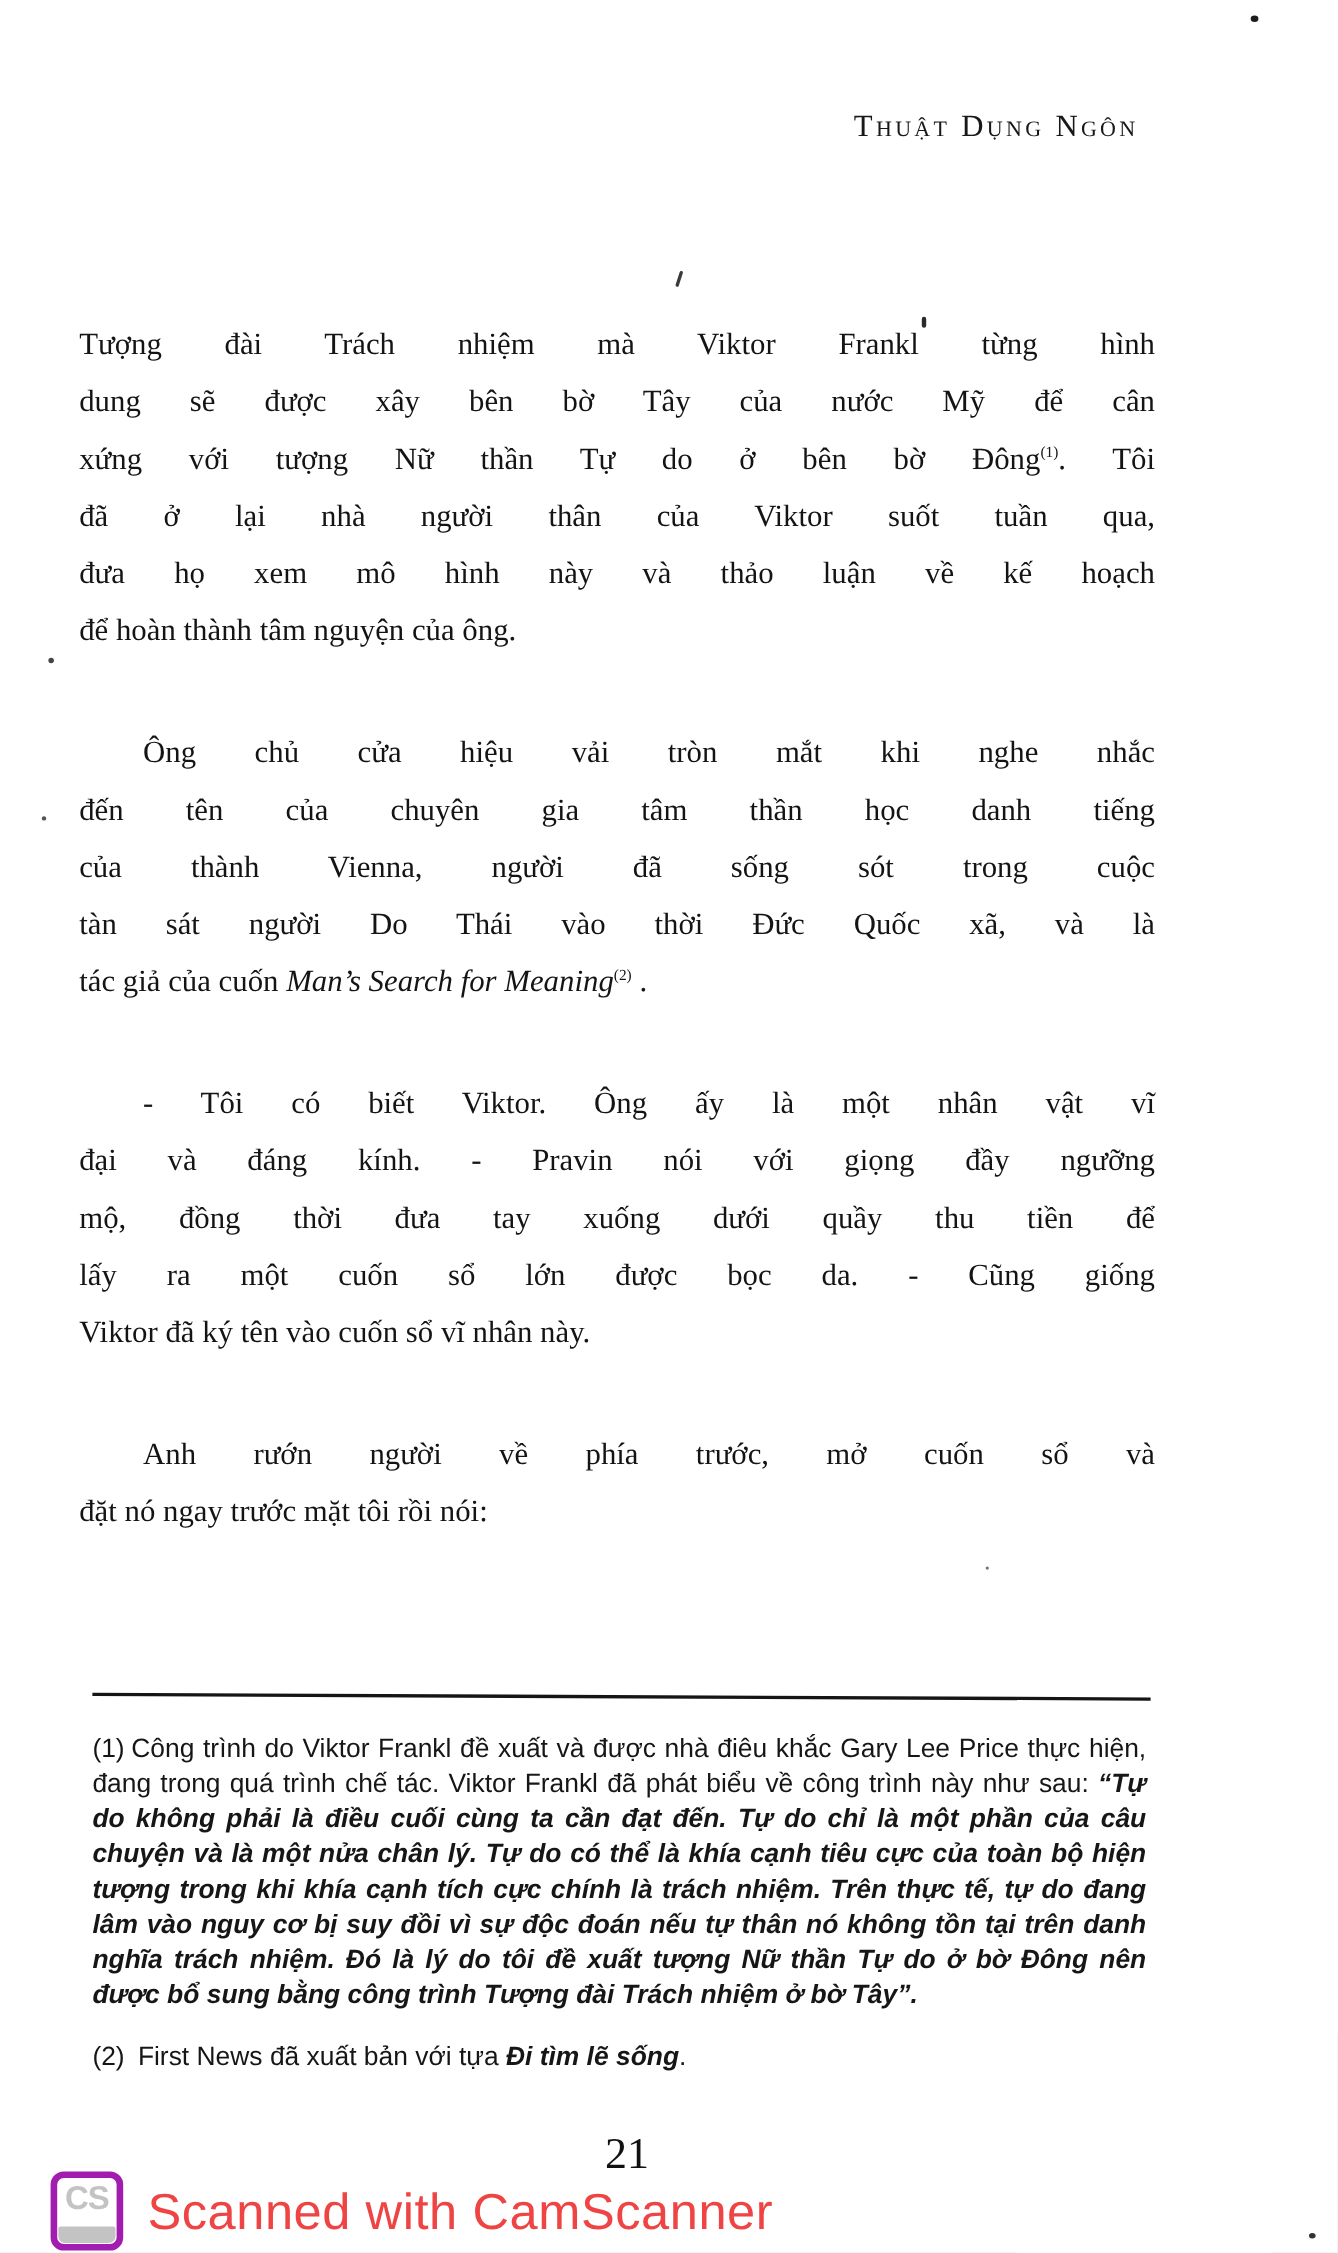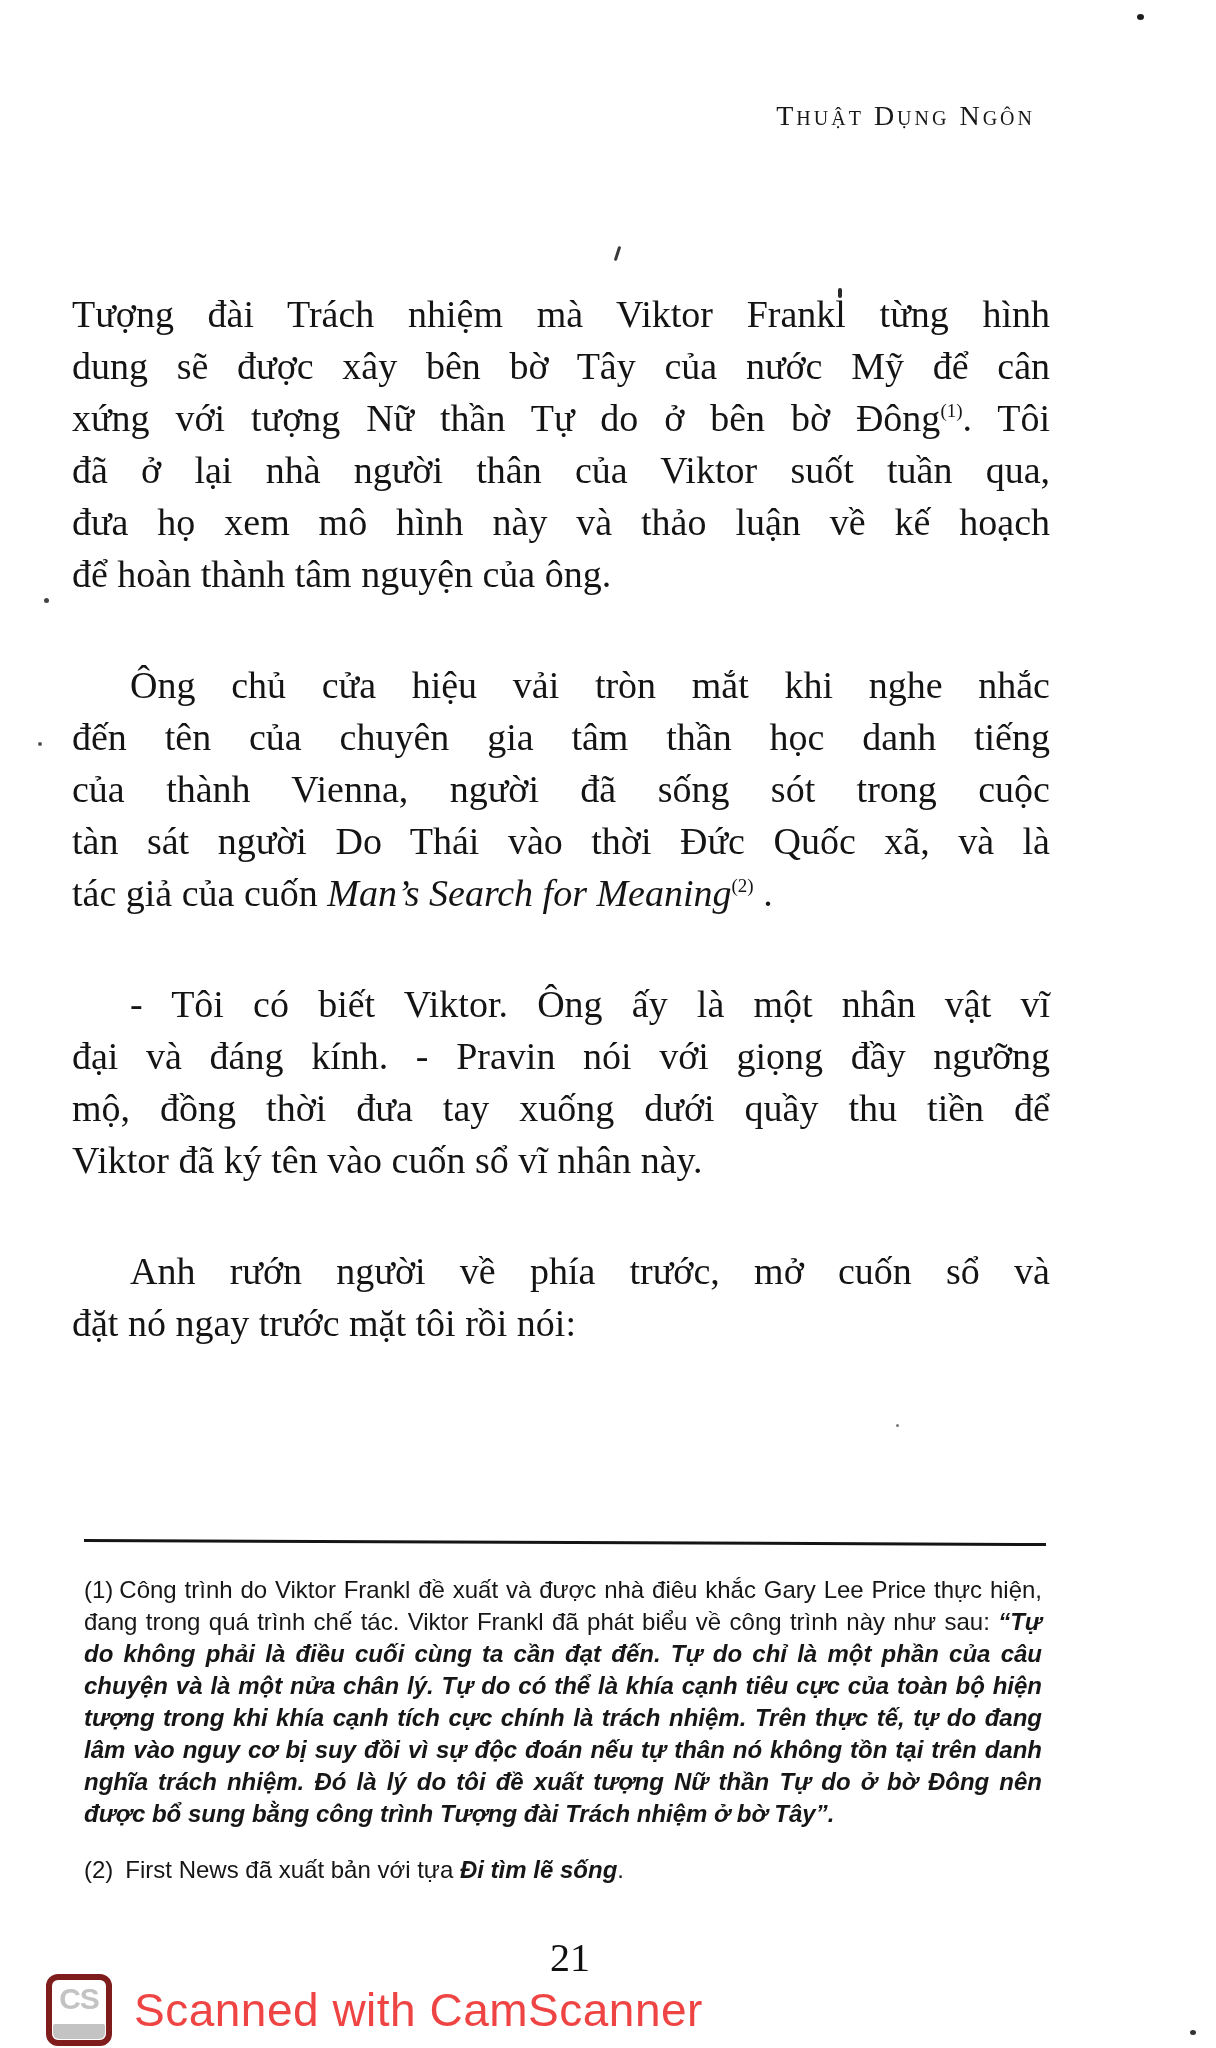--- a/index.html
+++ b/index.html
@@ -16,21 +16,21 @@
   .running-title{
     position:absolute;top:100px;right:181px;
     font-variant:small-caps;
     font-size:28px;letter-spacing:3px;
     color:#181818;
     white-space:nowrap;
   }
   
   .body-block{
     position:absolute;left:72px;top:288px;width:978px;
-    font-size:38px;line-height:52px;
+    font-size:28px;line-height:52px;
   }
   .para{margin:0;}
   .para + .para{margin-top:59px;}
   .ln{
     text-align:justify;
     -moz-text-align-last:justify;
     text-align-last:justify;
     white-space:normal;
   }
   .ln.last{
@@ -71,21 +71,21 @@
   }
   
   .watermark{
     position:absolute;left:46px;top:1974px;height:72px;
     display:flex;align-items:center;
     z-index:2;
   }
   .cs-logo{
     position:relative;
     width:54px;height:60px;
-    border:6px solid #7f1d1d;
+    border:6px solid #a21caf;
     border-radius:12px;
     background:#ffffff;
     flex:0 0 auto;
   }
   .cs-letters{
     position:absolute;left:0;right:0;top:2px;
     text-align:center;
     font-family:"Liberation Sans", sans-serif;
     font-weight:700;font-size:30px;color:#c3c3c3;
     letter-spacing:-1px;
@@ -135,20 +135,21 @@
       <div class="ln">đến tên của chuyên gia tâm thần học danh tiếng</div>
       <div class="ln">của thành Vienna, người đã sống sót trong cuộc</div>
       <div class="ln">tàn sát người Do Thái vào thời Đức Quốc xã, và là</div>
       <div class="ln last"><span>tác giả của cuốn </span><span class="booktitle">Man’s Search for Meaning</span><sup class="fnref">(2)</sup><span> .</span></div>
     </div>
 
     <div class="para">
       <div class="ln indent">- Tôi có biết Viktor. Ông ấy là một nhân vật vĩ</div>
       <div class="ln">đại và đáng kính. - Pravin nói với giọng đầy ngưỡng</div>
       <div class="ln">mộ, đồng thời đưa tay xuống dưới quầy thu tiền để</div>
+      <div class="ln">lấy ra một cuốn sổ lớn được bọc da. - Cũng giống</div>
       <div class="ln last">Viktor đã ký tên vào cuốn sổ vĩ nhân này.</div>
     </div>
 
     <div class="para">
       <div class="ln indent">Anh rướn người về phía trước, mở cuốn sổ và</div>
       <div class="ln last">đặt nó ngay trước mặt tôi rồi nói:</div>
     </div>
 
   </div>
 

